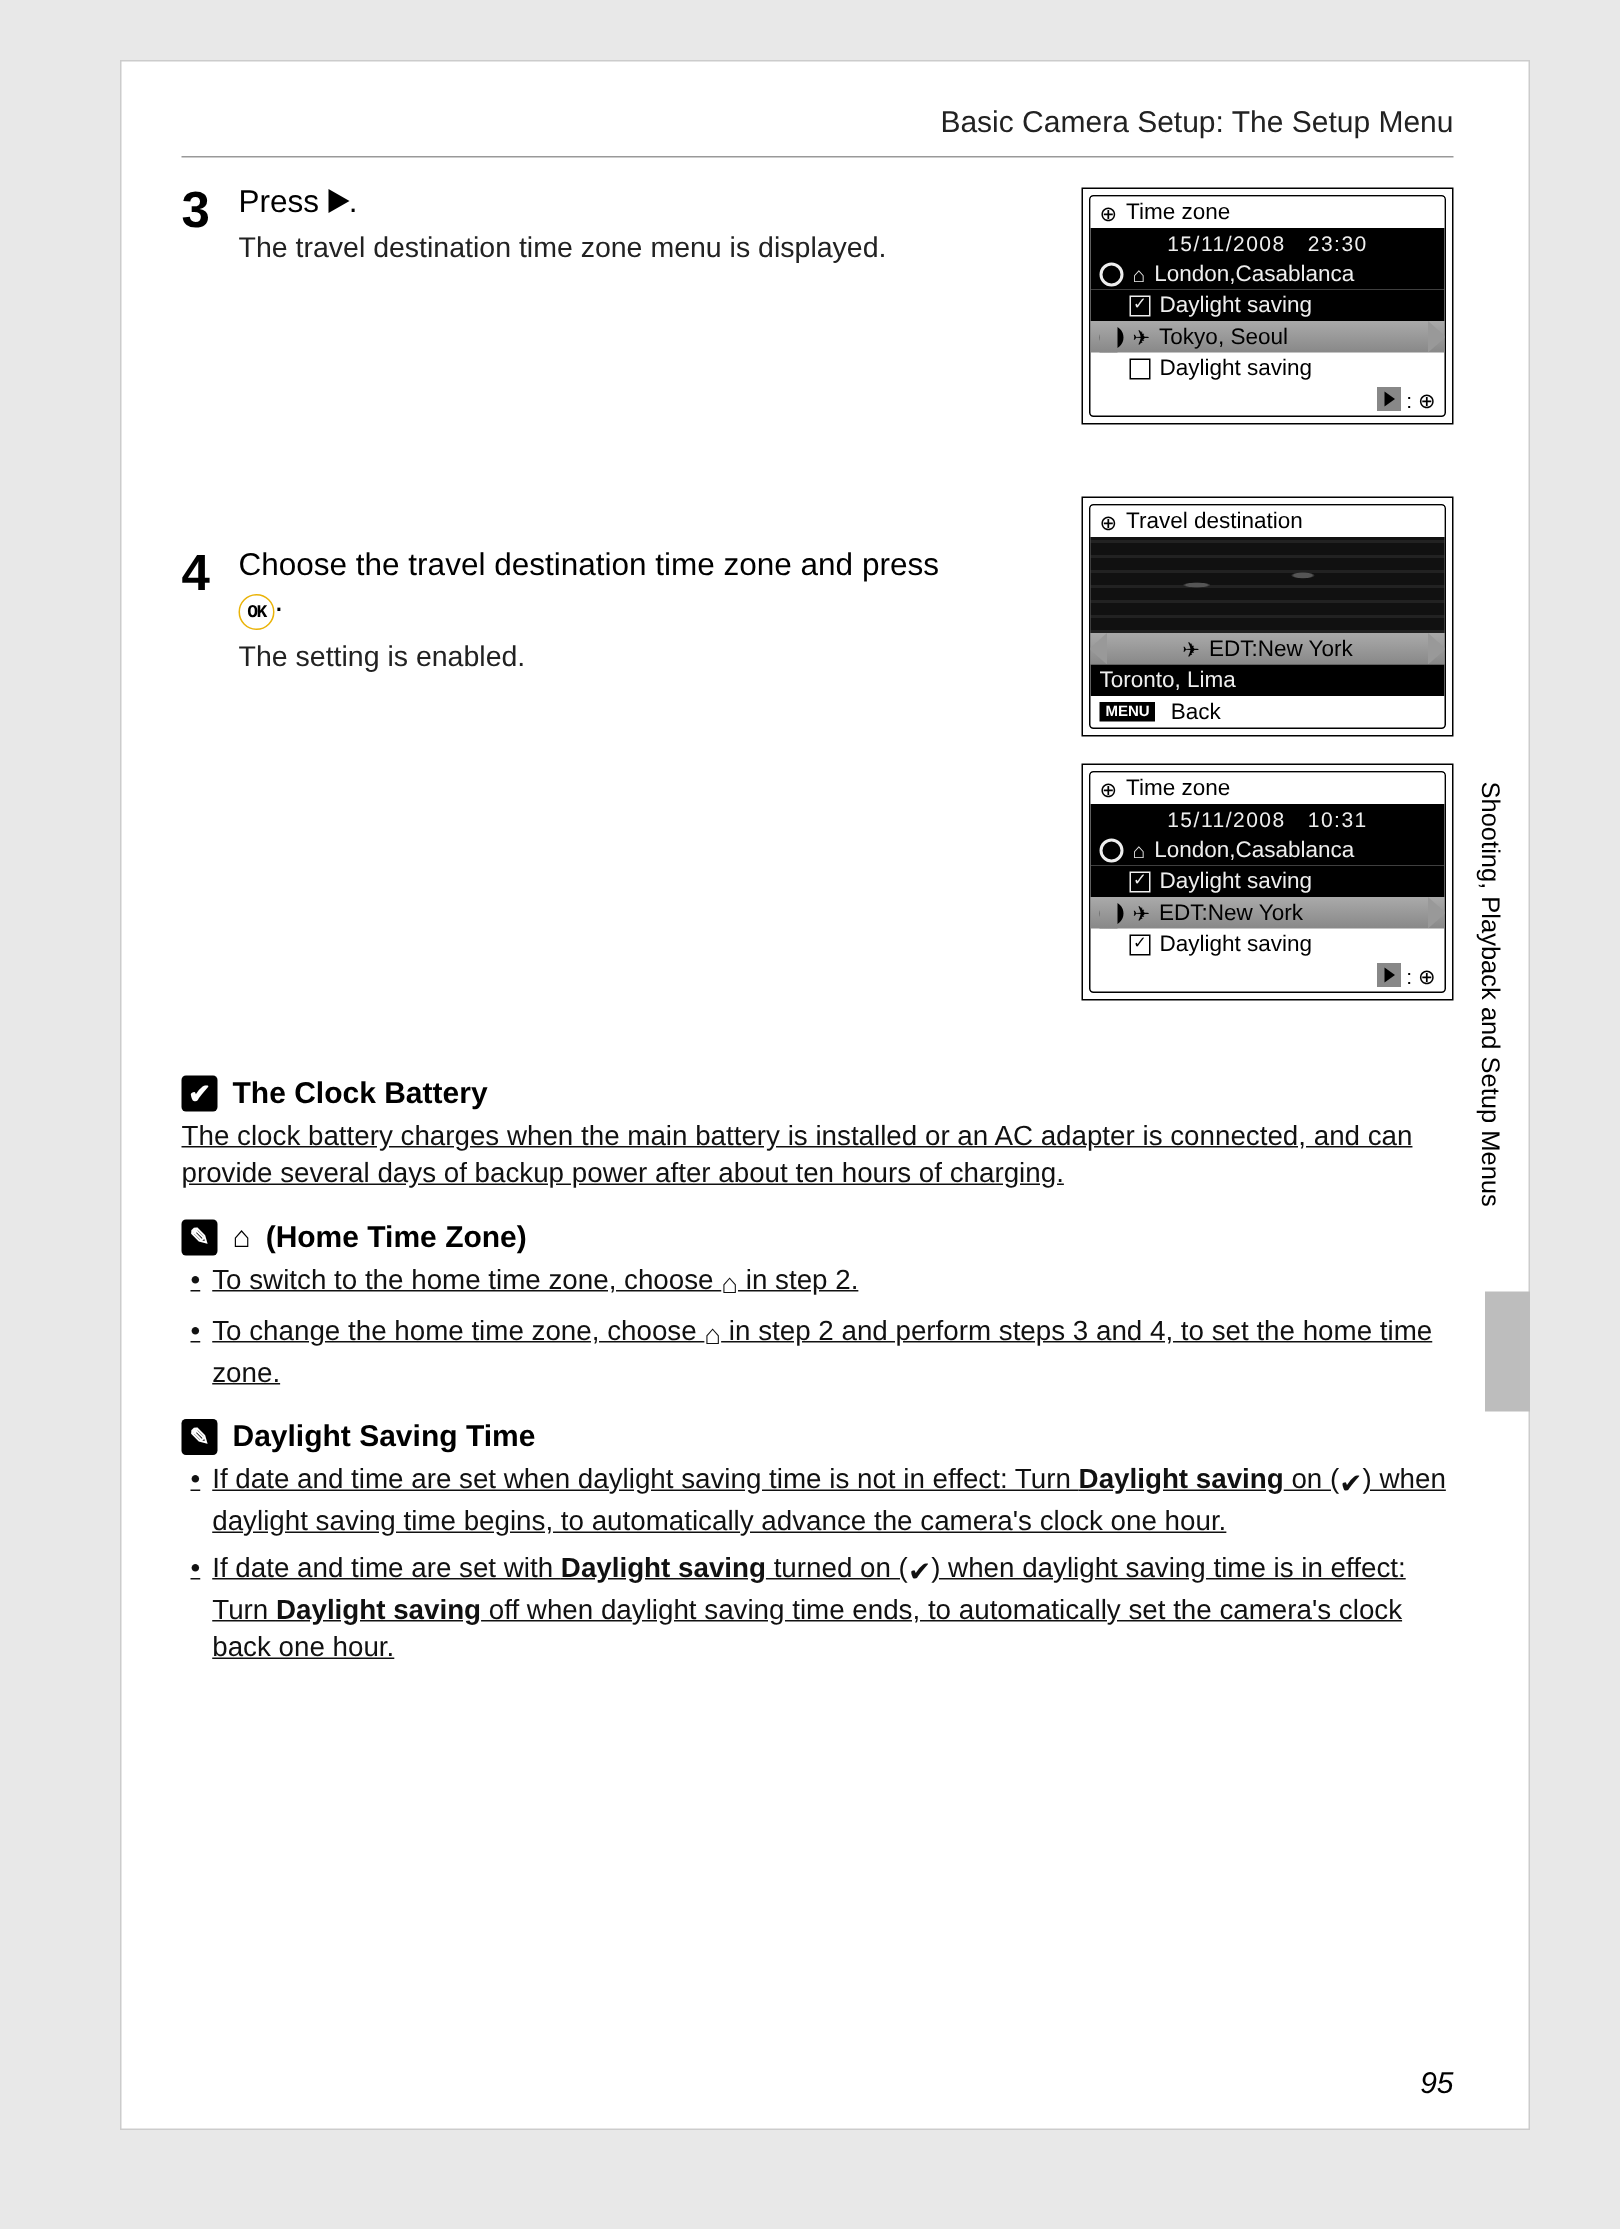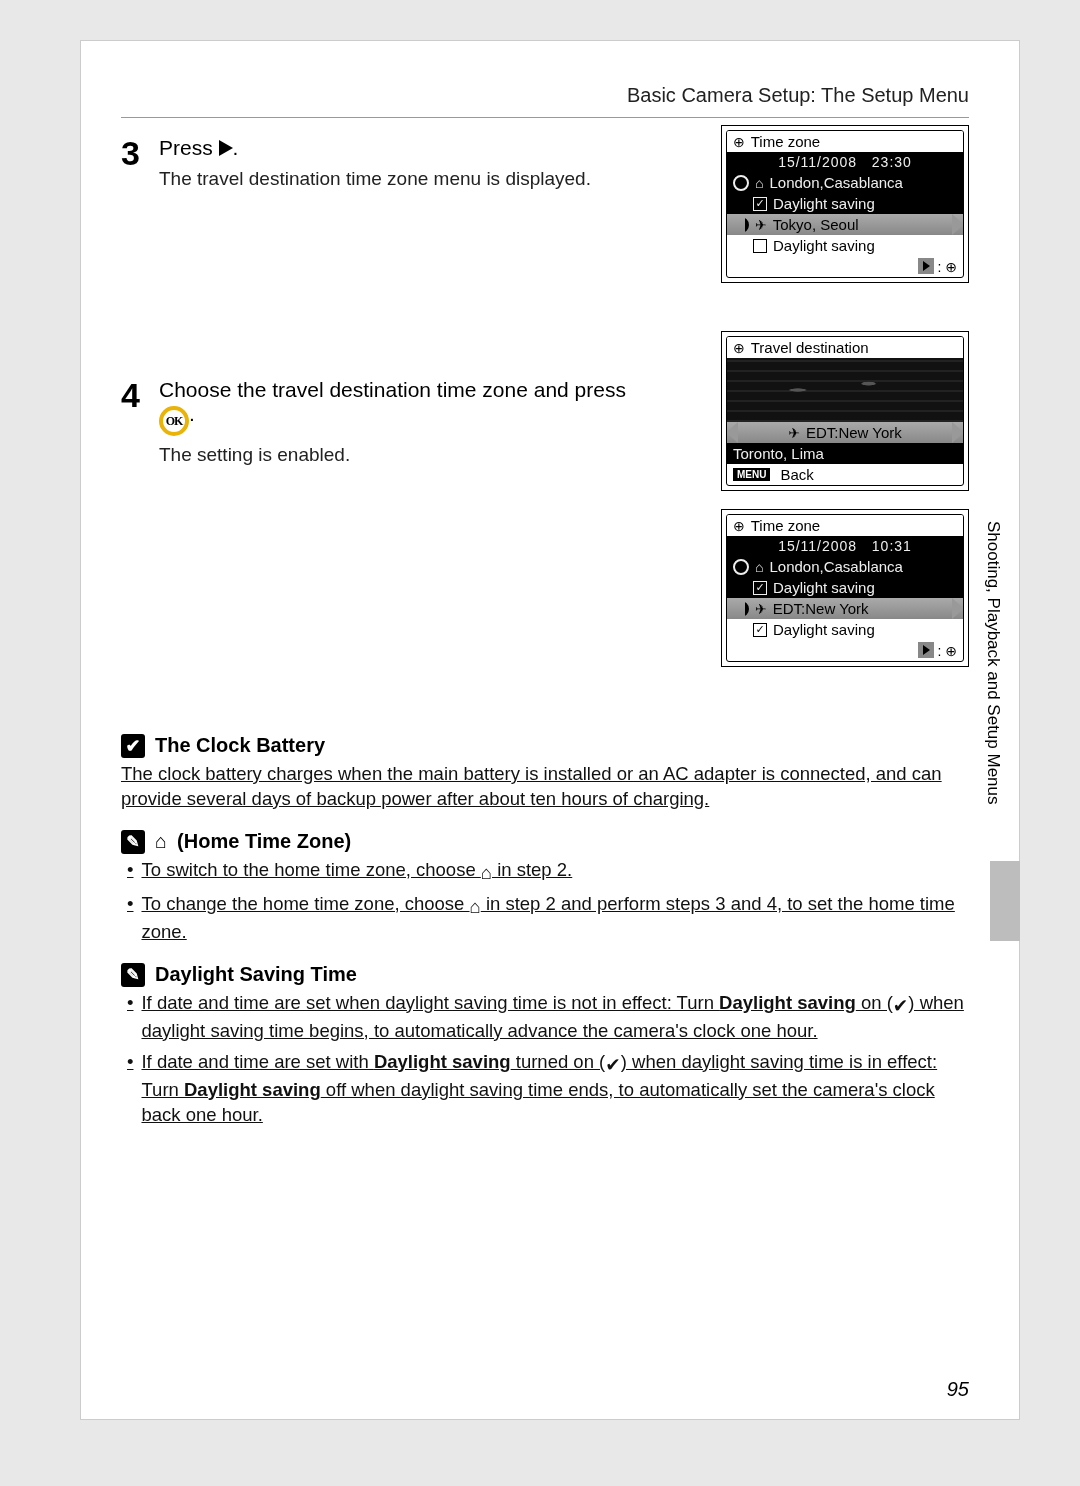--- a/index.html
+++ b/index.html
@@ -10,21 +10,21 @@
     width: 1080px;
     height: 1486px;
     overflow: hidden;
   }
   .page {
     position: relative;
     margin: 40px 60px 40px 80px;
     background: #fff;
     border: 1px solid #ccc;
     height: 1380px;
-    padding: 43px 50px 30px 40px;
+    padding: 30px 50px 30px 40px;
     box-sizing: border-box;
   }
   .header-title {
     text-align: right;
     font-size: 20px;
     color: #222;
     margin-bottom: 10px;
   }
   hr.sep {
     border: none;
@@ -67,25 +67,25 @@
     border-top: 8px solid transparent;
     border-bottom: 8px solid transparent;
     border-left: 14px solid #000;
     vertical-align: -1px;
   }
   .ok-circ {
     display: inline-flex;
     align-items: center;
     justify-content: center;
     width: 22px; height: 22px;
-    border: 4px solid #eab308;
+    border: 1px solid #eab308;
     border-radius: 50%;
     font-size: 12px;
     font-weight: bold;
-    font-family: Liberation Serif, serif;
+    font-family: Liberation Mono, monospace;
     vertical-align: -4px;
     letter-spacing: -1px;
   }
   .plane-icon {
     display: inline-block;
     font-size: 18px;
     vertical-align: -1px;
   }
 
   

